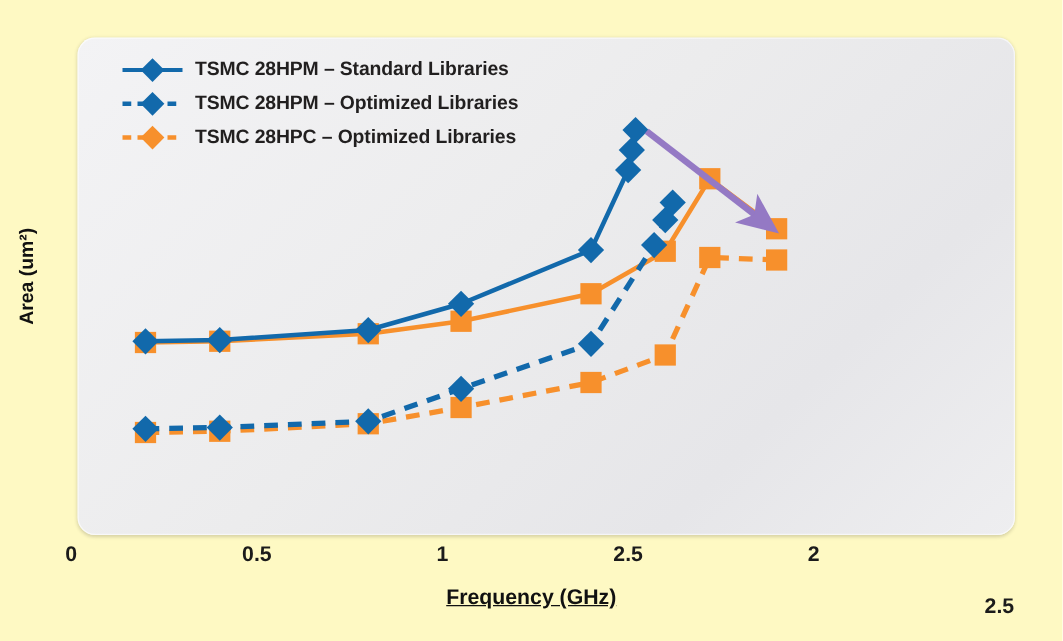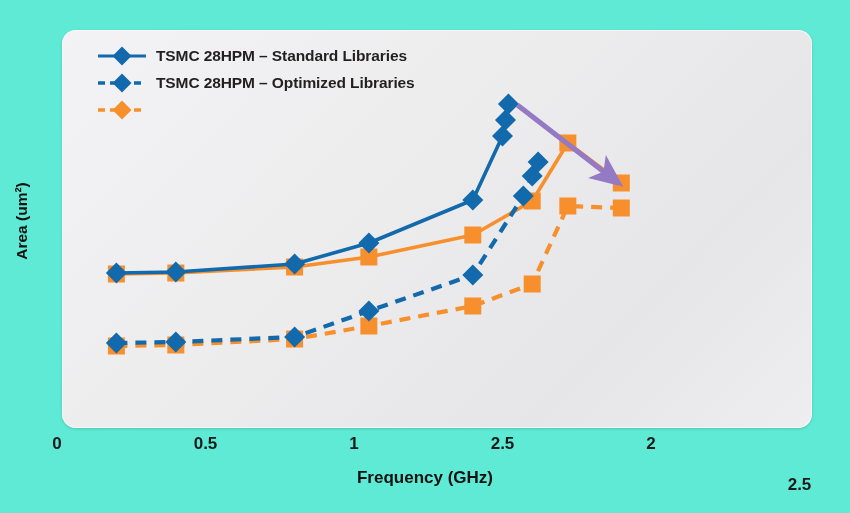--- a/index.html
+++ b/index.html
@@ -4,21 +4,21 @@
 <style>
   html, body {
     margin: 0;
     padding: 0;
     background: #ffffff;
   }
   #root {
     position: relative;
     width: 850px;
     height: 513px;
-    background: #5eead4;
+    background: #fef9c3;
     font-family: "Liberation Sans", sans-serif;
     overflow: hidden;
   }
 
   
   #plot-panel {
     position: absolute;
     left: 62px;
     top: 30px;
     width: 750px;
@@ -76,20 +76,21 @@
   }
   #xaxis-title {
     position: absolute;
     left: 0;
     top: 468px;
     width: 850px;
     text-align: center;
     font-size: 17px;
     font-weight: bold;
     color: #111111;
+    text-decoration: underline;
   }
   #yaxis-title {
     position: absolute;
     left: -33px;
     top: 212px;
     width: 110px;
     text-align: center;
     font-size: 15.5px;
     font-weight: bold;
     color: #111111;
@@ -210,20 +211,21 @@
             <line x1="2" y1="11" x2="50" y2="11" stroke="#1269ab" stroke-width="3.6" stroke-dasharray="7,5"></line>
             <path d="M26,1.5 L35.5,11 L26,20.5 L16.5,11 Z" fill="#1269ab"></path>
           </svg></div>
         <div class="legend-label">TSMC 28HPM – Optimized Libraries</div>
       </div>
       <div class="legend-row">
         <div class="legend-sample"><svg width="52" height="22" viewBox="0 0 52 22">
             <line x1="2" y1="11" x2="50" y2="11" stroke="#f7902c" stroke-width="3.6" stroke-dasharray="7,5"></line>
             <path d="M26,1.5 L35.5,11 L26,20.5 L16.5,11 Z" fill="#f7902c"></path>
           </svg></div>
+        <div class="legend-label">TSMC 28HPC – Optimized Libraries</div>
       </div>
     </div>
 
   <div id="xticks-container">
       <div class="xtick" style="left: 57px;">0</div>
       <div class="xtick" style="left: 205.5px;">0.5</div>
       <div class="xtick" style="left: 354px;">1</div>
       <div class="xtick" style="left: 502.5px;">2.5</div>
       <div class="xtick" style="left: 651px;">2</div>
       <div class="xtick" style="left: 799.5px; margin-top: 41px;">2.5</div>

